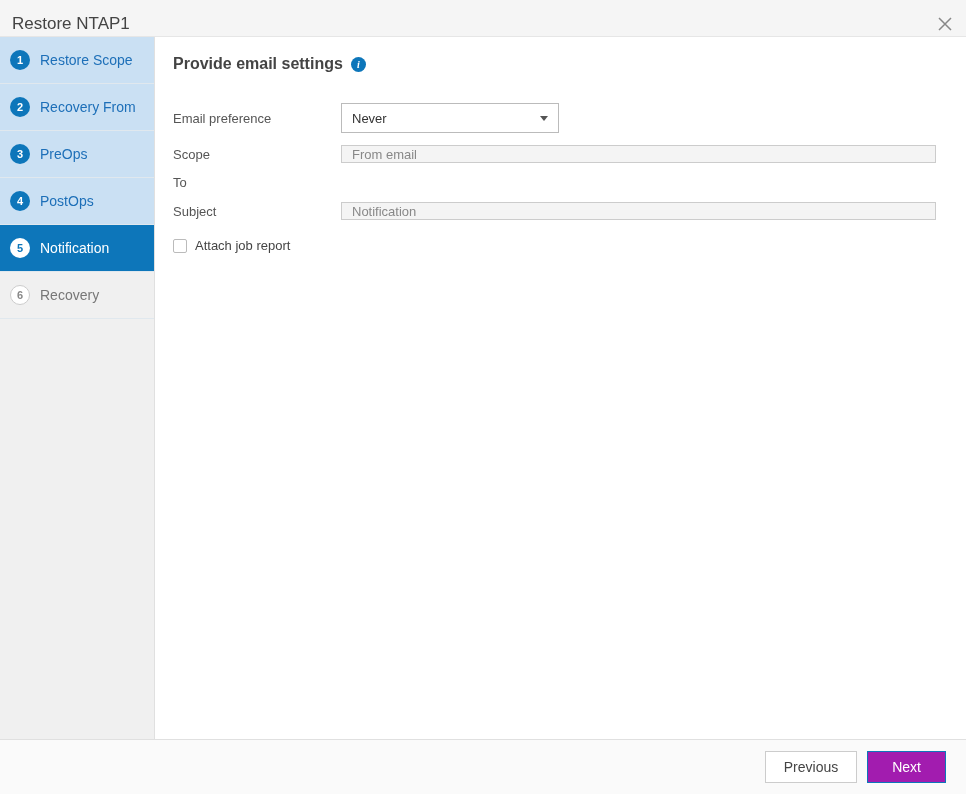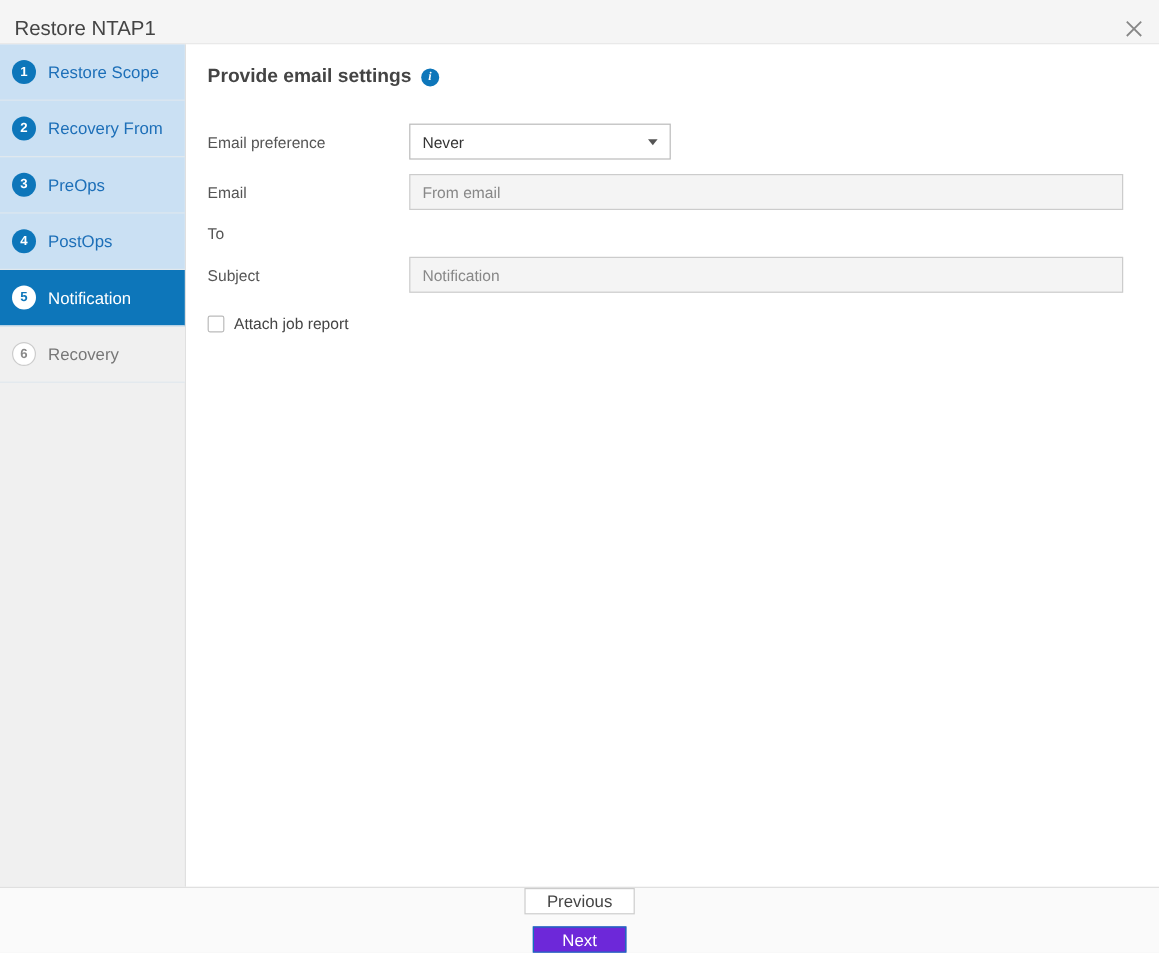--- a/index.html
+++ b/index.html
@@ -19,28 +19,28 @@
 .step.completed .step-number { background: #0d76ba; color: #fff; }
 .step.active .step-number { background: #fff; color: #0d76ba; }
 .step.future .step-number { background: #fff; color: #888; border: 1px solid #ccc; }
 .main { flex: 1; background: #fff; padding: 18px 30px 20px 18px; overflow: auto; }
 .page-title { font-size: 16px; color: #444; font-weight: 600; display: flex; align-items: center; gap: 8px; margin-bottom: 30px; }
 .info-icon { width: 15px; height: 15px; border-radius: 50%; background: #0d76ba; color: #fff; font-size: 10px; display: inline-flex; align-items: center; justify-content: center; font-weight: bold; font-style: italic; font-family: serif; }
 .form-row { display: flex; align-items: center; margin-bottom: 12px; gap: 36px; }
 .form-label { width: 132px; color: #555; font-size: 13px; }
 .select-wrap { width: 218px; height: 30px; border: 1px solid #bbb; background: #fff; display: flex; align-items: center; justify-content: space-between; padding: 0 10px; font-size: 13px; color: #333; cursor: pointer; }
 .select-caret { width:0; height:0; border-left:4px solid transparent; border-right:4px solid transparent; border-top:5px solid #555; }
-.text-input { flex: 1; height: 30px; border: 1px solid #ccc; background: #f4f4f4; padding: 0 10px; font-size: 13px; color: #333; }
+.text-input { flex: 1; height: 18px; border: 1px solid #ccc; background: #f4f4f4; padding: 0 10px; font-size: 13px; color: #333; }
 .text-input::placeholder { color: #888; }
 .checkbox-row { display: flex; align-items: center; gap: 8px; margin-top: 18px; }
 .checkbox { width: 14px; height: 14px; border: 1px solid #bbb; border-radius: 2px; background: #fff; cursor: pointer; }
 .checkbox-label { font-size: 13px; color: #444; }
-.footer { height: 55px; border-top: 1px solid #e0e0e0; background: #fafafa; display: flex; align-items: center; justify-content: flex-end; padding: 0 20px; gap: 10px; flex-direction: column; }
+.footer { height: 55px; border-top: 1px solid #e0e0e0; background: #fafafa; display: flex; align-items: center; justify-content: flex-end; padding: 0 20px; gap: 10px; }
 .btn { height: 32px; padding: 0 18px; font-size: 14px; border: 1px solid #ccc; cursor: pointer; background: #fff; color: #444; }
-.btn.primary { background: #6d28d9; color: #fff; border-color: #0d76ba; padding: 0 24px; }
+.btn.primary { background: #a21caf; color: #fff; border-color: #0d76ba; padding: 0 24px; }
 </style>
 </head>
 <body>
 
 <div class="dialog">
   <div class="header">
     <div class="header-title">Restore NTAP1</div>
     <div class="close-btn">
       <svg width="14" height="14" viewBox="0 0 14 14">
           <path d="M1 1 L13 13 M13 1 L1 13" stroke="#888" stroke-width="1.5" fill="none"></path>
@@ -84,21 +84,21 @@
 
       <div class="form-row">
         <div class="form-label">Email preference</div>
         <div class="select-wrap">
           <span>Never</span>
           <span class="select-caret"></span>
         </div>
       </div>
 
       <div class="form-row">
-        <div class="form-label">Email</div>
+        <div class="form-label">Scope</div>
         <input class="text-input" type="text" placeholder="From email" style="">
       </div>
 
       <div class="form-row">
         <div class="form-label">To</div>
       </div>
 
       <div class="form-row">
         <div class="form-label">Subject</div>
         <input class="text-input" type="text" placeholder="Notification" style="">

